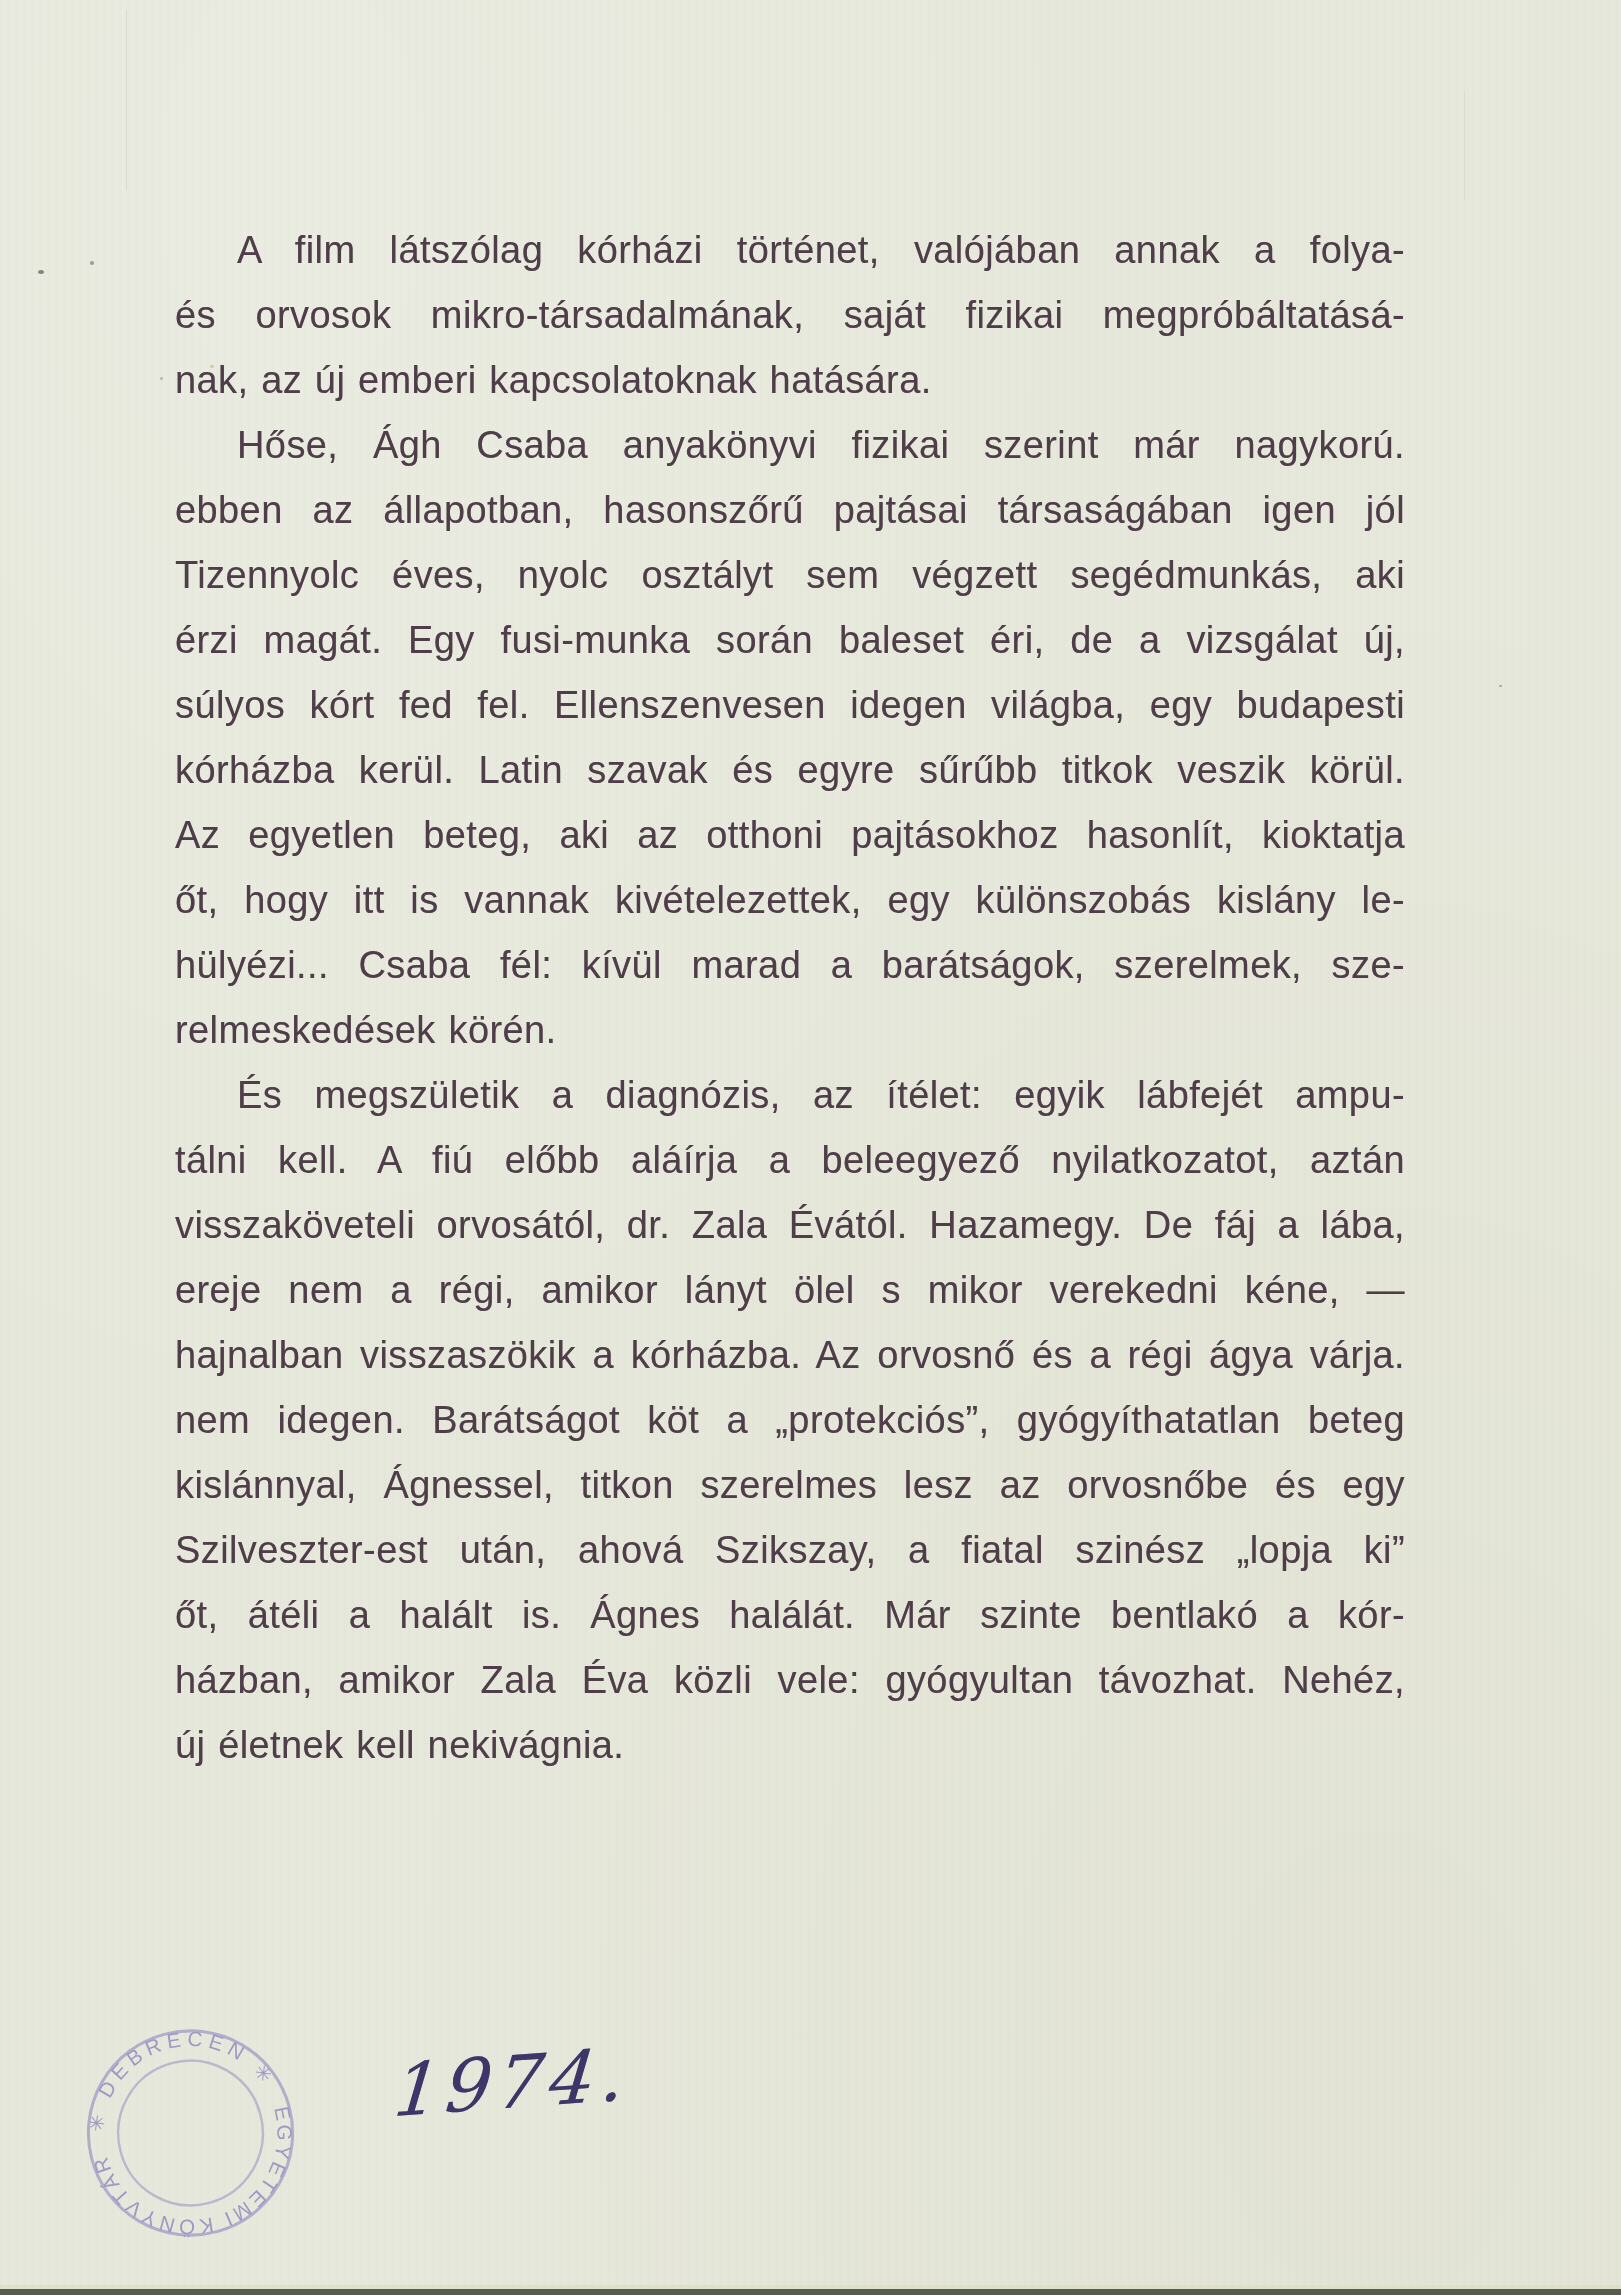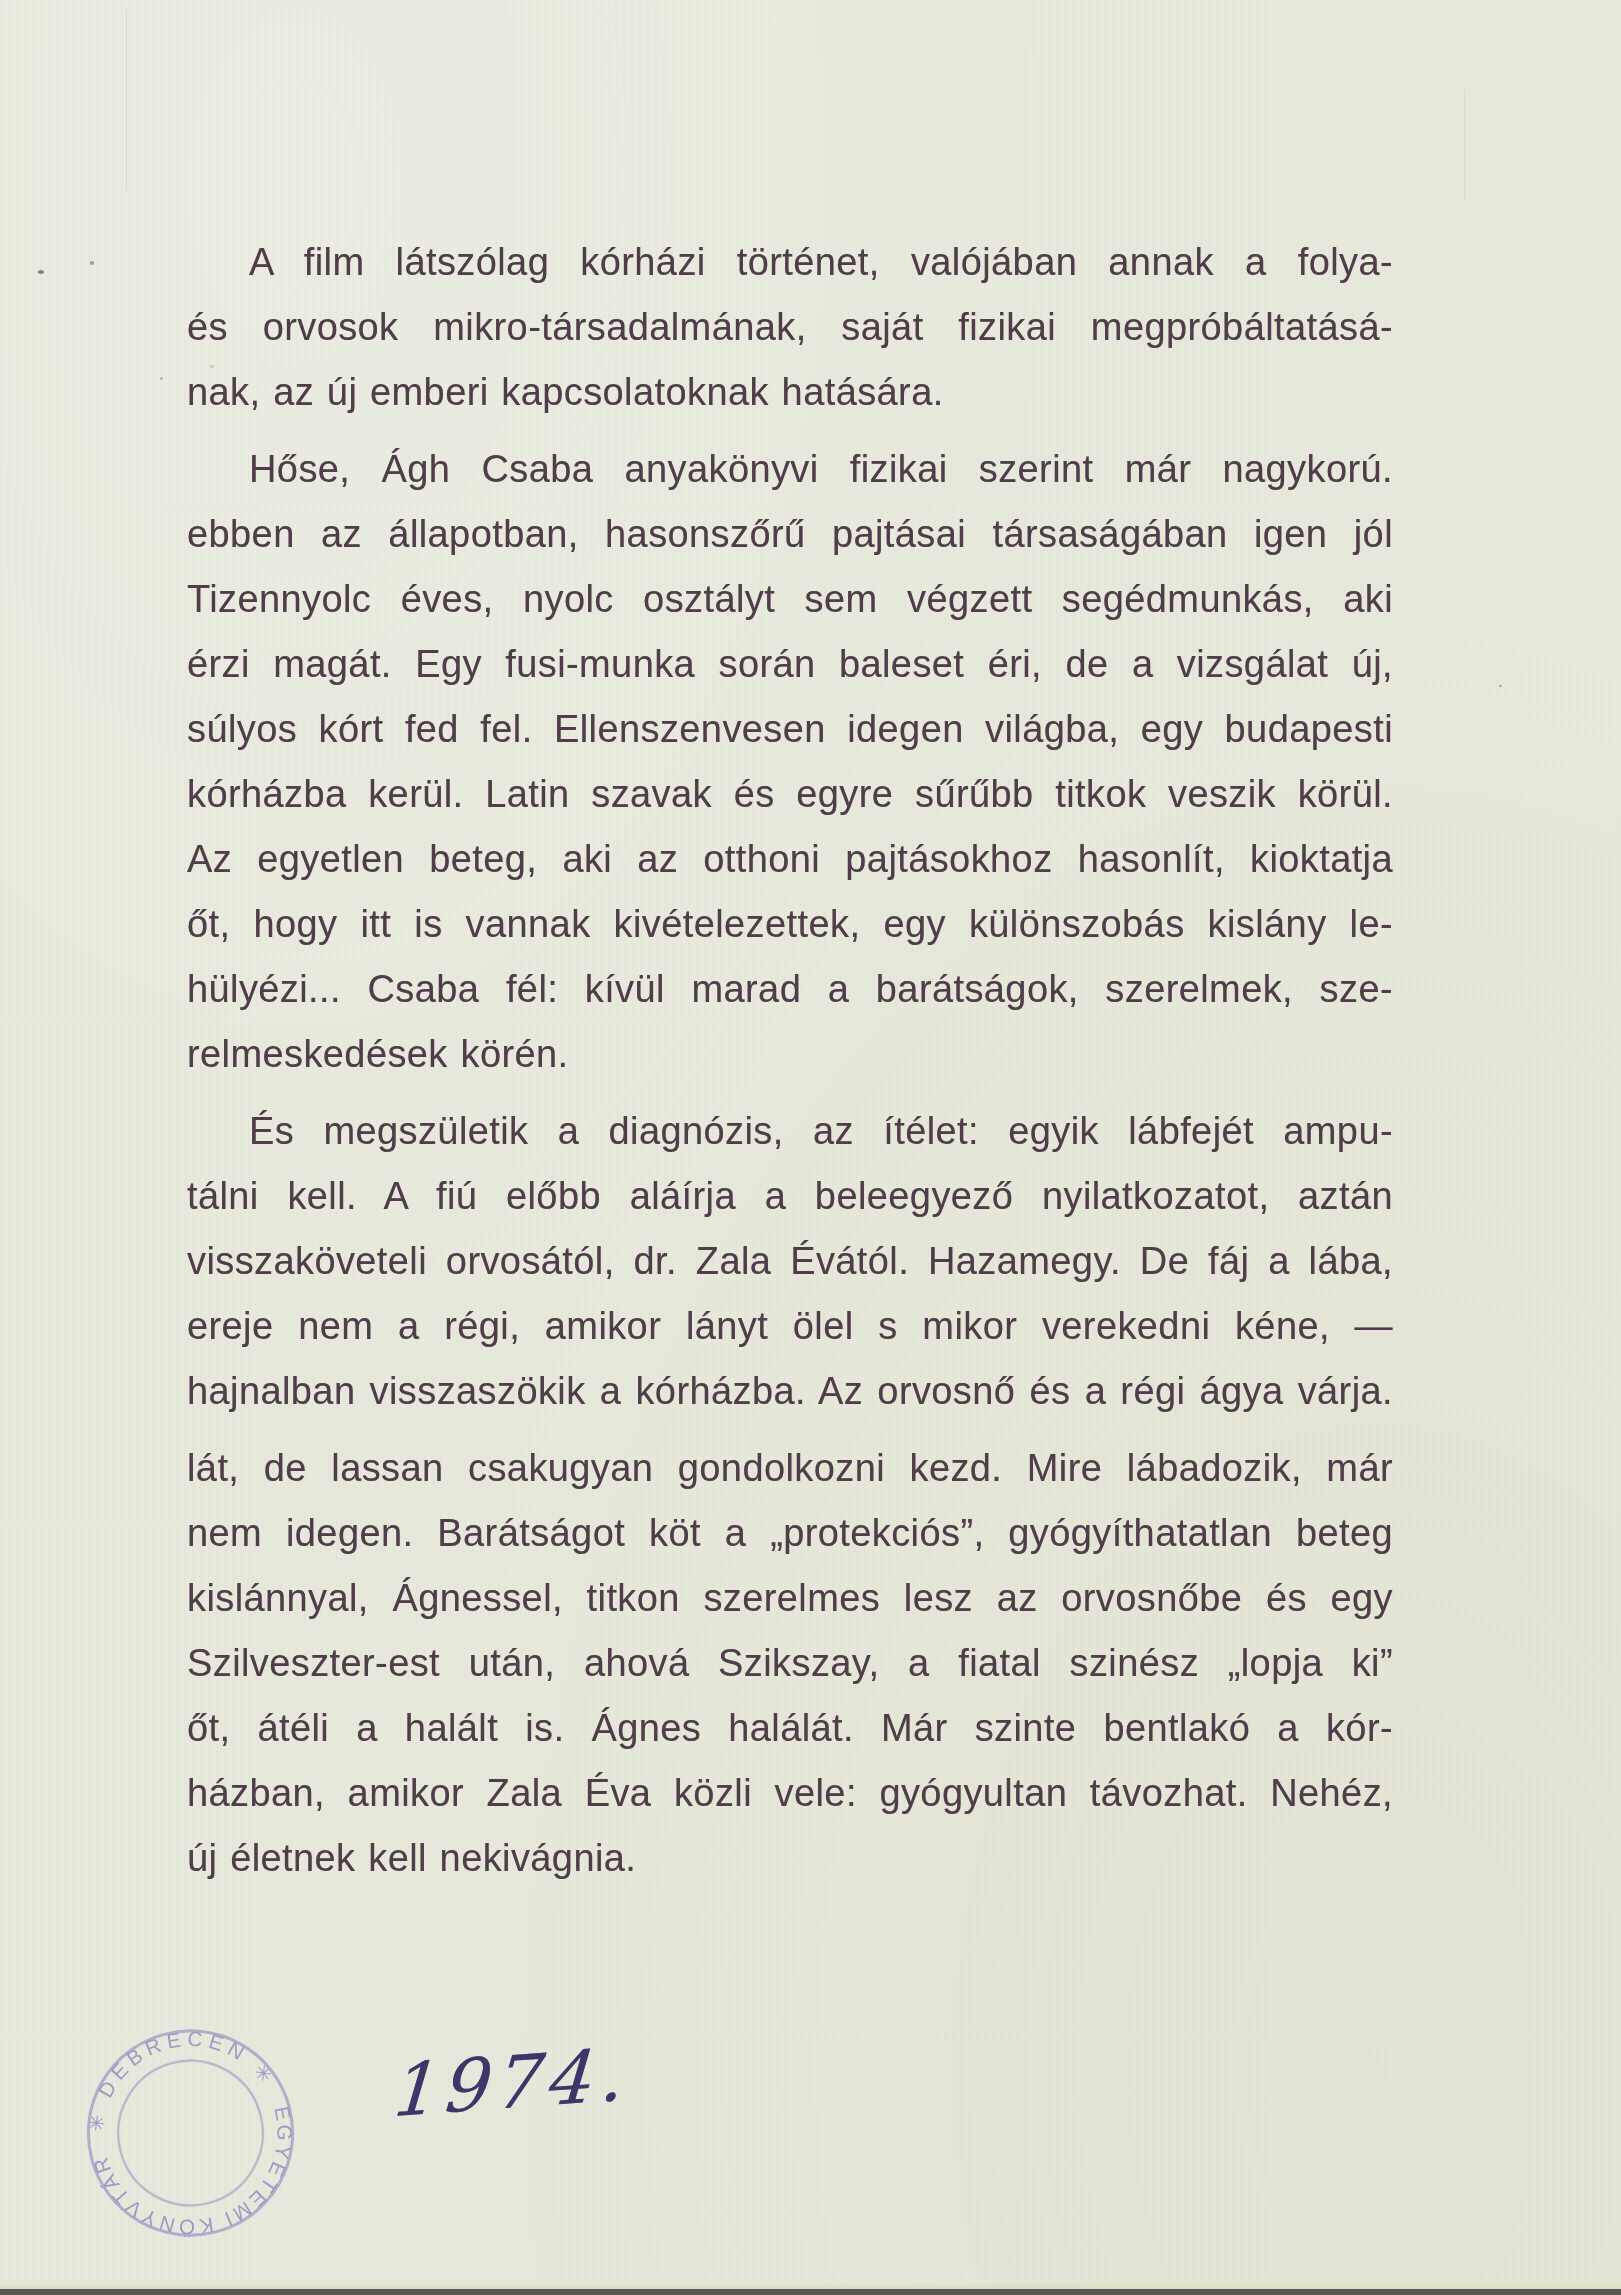--- a/index.html
+++ b/index.html
@@ -29,21 +29,21 @@
   .speck{position:absolute;border-radius:50%;}
 
   .body-text{
     position:absolute;
     left:175px; top:218px; width:1230px;
     font-size:38px; line-height:65px;
     color:#4f3d49;
     letter-spacing:0.4px; word-spacing:1.8px;
     text-shadow:0 0 0.6px rgba(79,61,73,0.40);
   }
-  .para{margin:12px;padding:0;}
+  .para{margin:0;padding:0;}
   .line{text-align:justify; text-align-last:justify; white-space:normal;}
   .line.plast{text-align-last:left;}
   .line.indent{text-indent:62px;}
 
   .stamp{
     position:absolute; left:81px; top:2023px;
     width:219px; height:220px;
     opacity:0.82; filter:blur(0.4px);
   }
   .stamp circle{fill:none; stroke:#9089c1;}
@@ -104,21 +104,20 @@
       <div class="line plast">relmeskedések körén.</div>
     </section>
     <section class="para">
       <div class="line indent">És megszületik a diagnózis, az ítélet: egyik lábfejét ampu-</div>
       <div class="line">tálni kell. A fiú előbb aláírja a beleegyező nyilatkozatot, aztán</div>
       <div class="line">visszaköveteli orvosától, dr. Zala Évától. Hazamegy. De fáj a lába,</div>
       <div class="line">ereje nem a régi, amikor lányt ölel s mikor verekedni kéne, —</div>
       <div class="line">hajnalban visszaszökik a kórházba. Az orvosnő és a régi ágya várja.</div>
     </section>
     <section class="para">
-      <div class="line">lát, de lassan csakugyan gondolkozni kezd. Mire lábadozik, már</div>
       <div class="line">nem idegen. Barátságot köt a „protekciós”, gyógyíthatatlan beteg</div>
       <div class="line">kislánnyal, Ágnessel, titkon szerelmes lesz az orvosnőbe és egy</div>
       <div class="line">Szilveszter-est után, ahová Szikszay, a fiatal szinész „lopja ki”</div>
       <div class="line">őt, átéli a halált is. Ágnes halálát. Már szinte bentlakó a kór-</div>
       <div class="line">házban, amikor Zala Éva közli vele: gyógyultan távozhat. Nehéz,</div>
       <div class="line plast">új életnek kell nekivágnia.</div>
     </section>
   </main>
 
   <svg class="stamp" viewBox="-180 -181 360 362" xmlns="http://www.w3.org/2000/svg">

